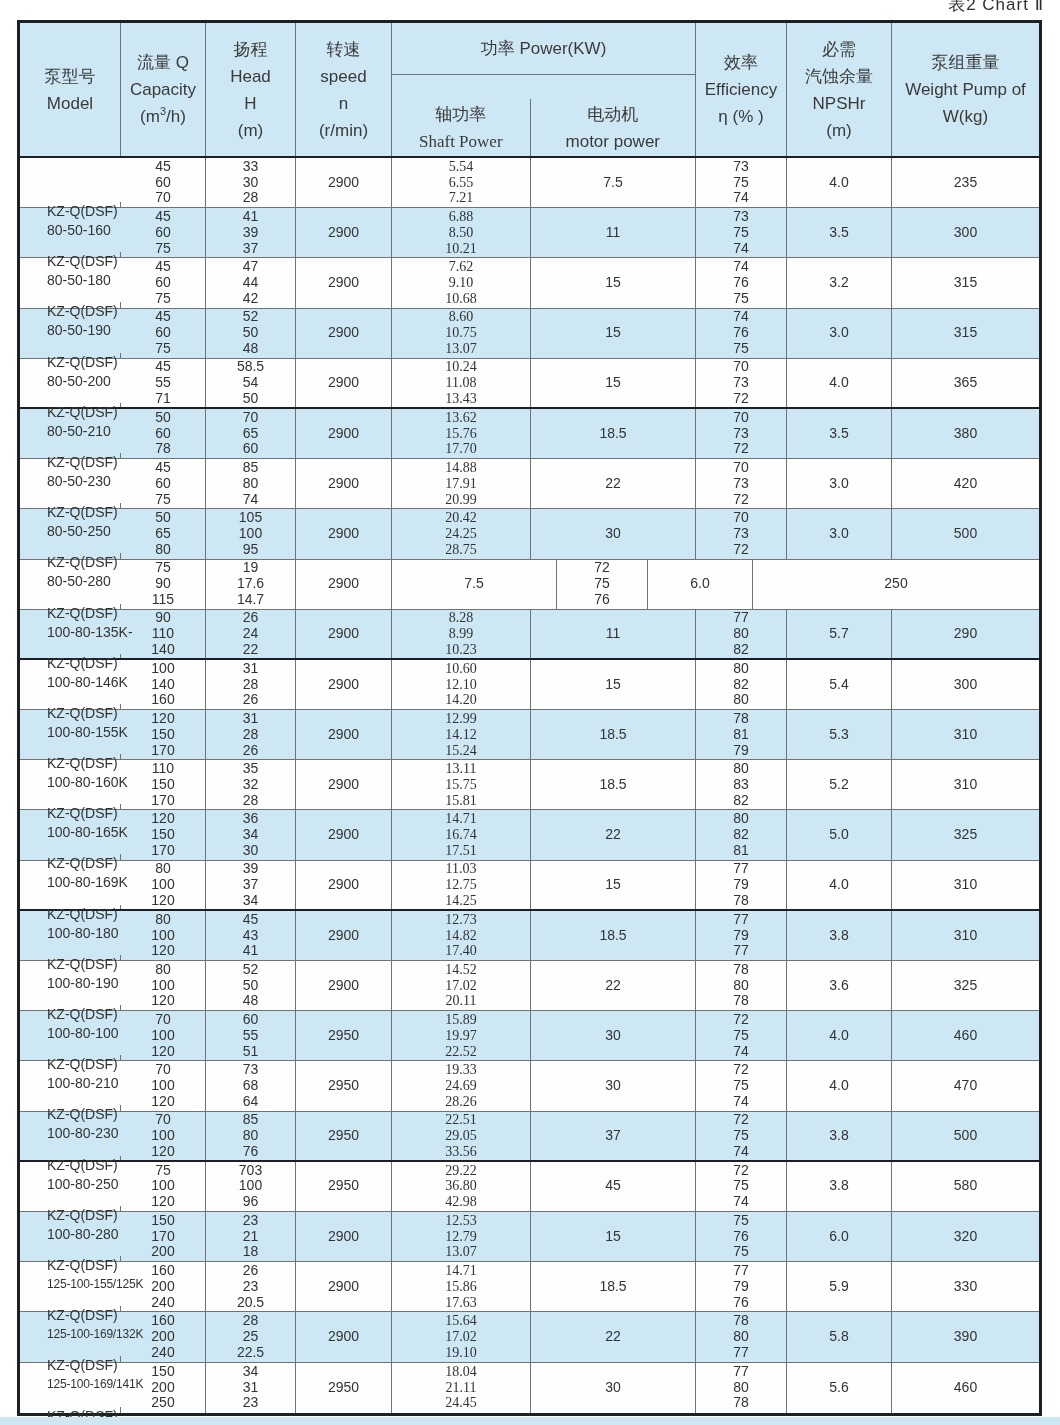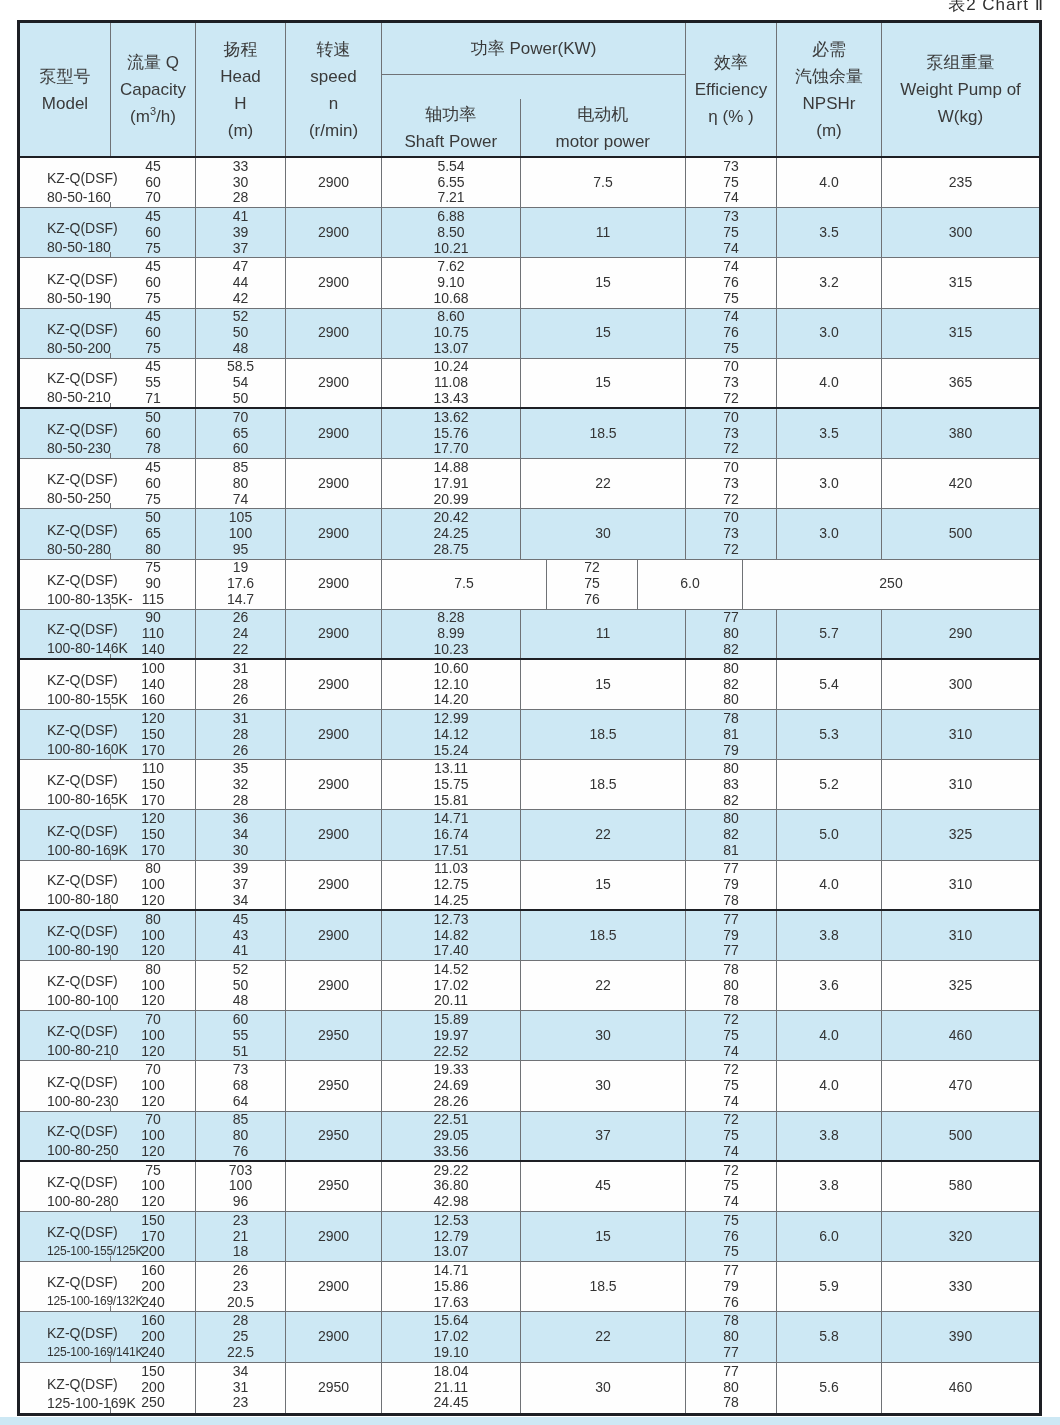--- a/index.html
+++ b/index.html
@@ -37,25 +37,25 @@
     display:flex;align-items:center;justify-content:center;
   }
   .hgroup-bottom{flex:1;display:flex;}
   .hsub{
     box-sizing:border-box;display:flex;flex-direction:column;
     justify-content:center;align-items:center;text-align:center;line-height:27px;
   }
   .hsub.c5{border-right:1px solid #6f7276;}
   sup.m3{font-size:11px;vertical-align:super;line-height:0;}
   
-  .c1{width:91px;}
+  .c1{width:101px;}
   .c2{width:85px;}
   .c3{width:90px;}
   .c4{width:96px;text-align:right;}
-  .c5{width:139px;}
+  .c5{width:139px;font-family:Liberation Serif, serif;}
   .c6{width:165px;text-align:center;}
   .c7{width:91px;}
   .c8{width:105px;}
   .c9{flex:1;}
   .cg{width:304px;} 
   
   .tbody{background:#fff;}
   .trow{
     display:flex;height:50.2px;box-sizing:border-box;
     border-bottom:1px solid #6f7276;background:#fefefe;
@@ -64,21 +64,21 @@
   .trow.alt{background:#cde8f4;}
   .trow.section-end{border-bottom:2.5px solid #1d1f24;}
   .trow:last-child{border-bottom:none;}
   .cell{
     box-sizing:border-box;border-right:1px solid #6f7276;
     display:flex;align-items:center;justify-content:center;
     text-align:center;white-space:pre-line;line-height:15.8px;color:#333;
   }
   .cell:last-child{border-right:none;}
   .cell.model{
-    flex-direction:column;align-items:flex-start;justify-content:flex-end;
+    flex-direction:column;align-items:flex-start;justify-content:flex-start;
     padding-left:27px;text-align:left;line-height:19px;font-size:14px;white-space:nowrap;margin-top:44px;
   }
   .cell.model .condensed{font-size:12px;letter-spacing:-0.2px;}
   
   .bottom-strip{
     position:absolute;left:0;right:0;top:1417px;height:8px;background:#cde8f4;
   }
 </style>
 </head>
 <body>

